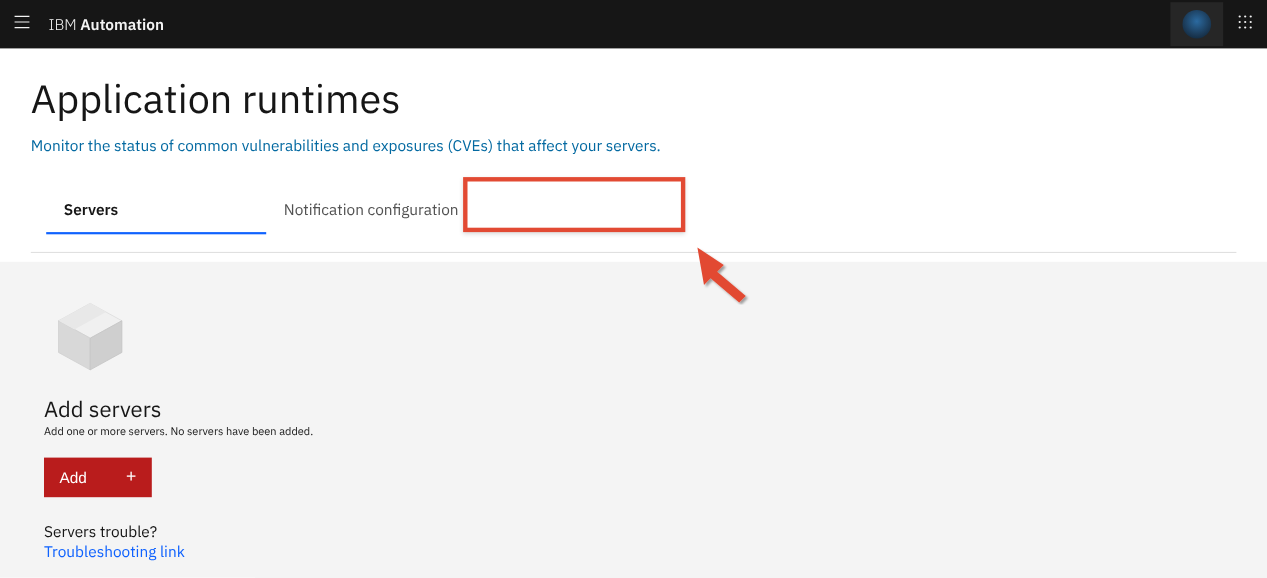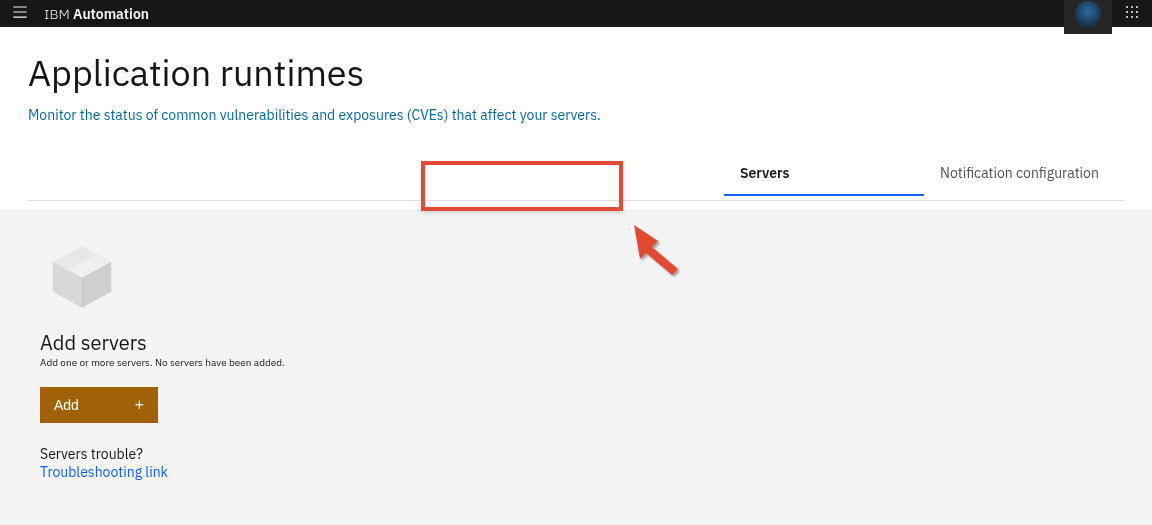--- a/index.html
+++ b/index.html
@@ -9,21 +9,21 @@
     color: #161616;
     width: 1152px;
     height: 525px;
     overflow: hidden;
     position: relative;
   }
 
   
   .topbar {
     background: #161616;
-    height: 27px;
+    height: 44px;
     display: flex;
     align-items: center;
     justify-content: space-between;
     padding: 0 0 0 0;
     color: #ffffff;
   }
   .topbar-left { display: flex; align-items: center; }
   .hamburger {
     width: 40px; height: 40px;
     display: flex; align-items: center; justify-content: center;
@@ -63,24 +63,23 @@
   .page-desc {
     font-size: 14px;
     color: #0369a1;
     font-weight: 400;
   }
 
   
   .tabs {
     display: flex;
     border-bottom: 1px solid #e0e0e0;
-    padding: 0 0 4px 14px;
+    padding: 0 0 16px 14px;
     margin-top: 28px;
     position: relative;
-    justify-content: flex-end;
   }
   .tab {
     padding: 12px 16px;
     min-width: 200px;
     font-size: 14px;
     color: #525252;
     cursor: pointer;
     border-bottom: 2px solid transparent;
     text-align: left;
   }
@@ -125,26 +124,26 @@
     font-weight: 400;
     color: #161616;
     margin-bottom: 0;
   }
   .empty-desc {
     font-size: 10px;
     color: #161616;
     margin-bottom: 18px;
   }
   .add-btn {
-    background: #a16207;
+    background: #b91c1c;
     color: #ffffff;
     border: none;
     font-size: 14px;
     padding: 10px 14px;
-    width: 118px;
+    width: 98px;
     display: flex;
     align-items: center;
     justify-content: space-between;
     cursor: pointer;
   }
   .add-btn .plus { font-size: 16px; line-height: 1; }
   .trouble-block { margin-top: 22px; font-size: 14px; }
   .trouble-label { color: #161616; }
   .trouble-link {
     color: #0f62fe;

